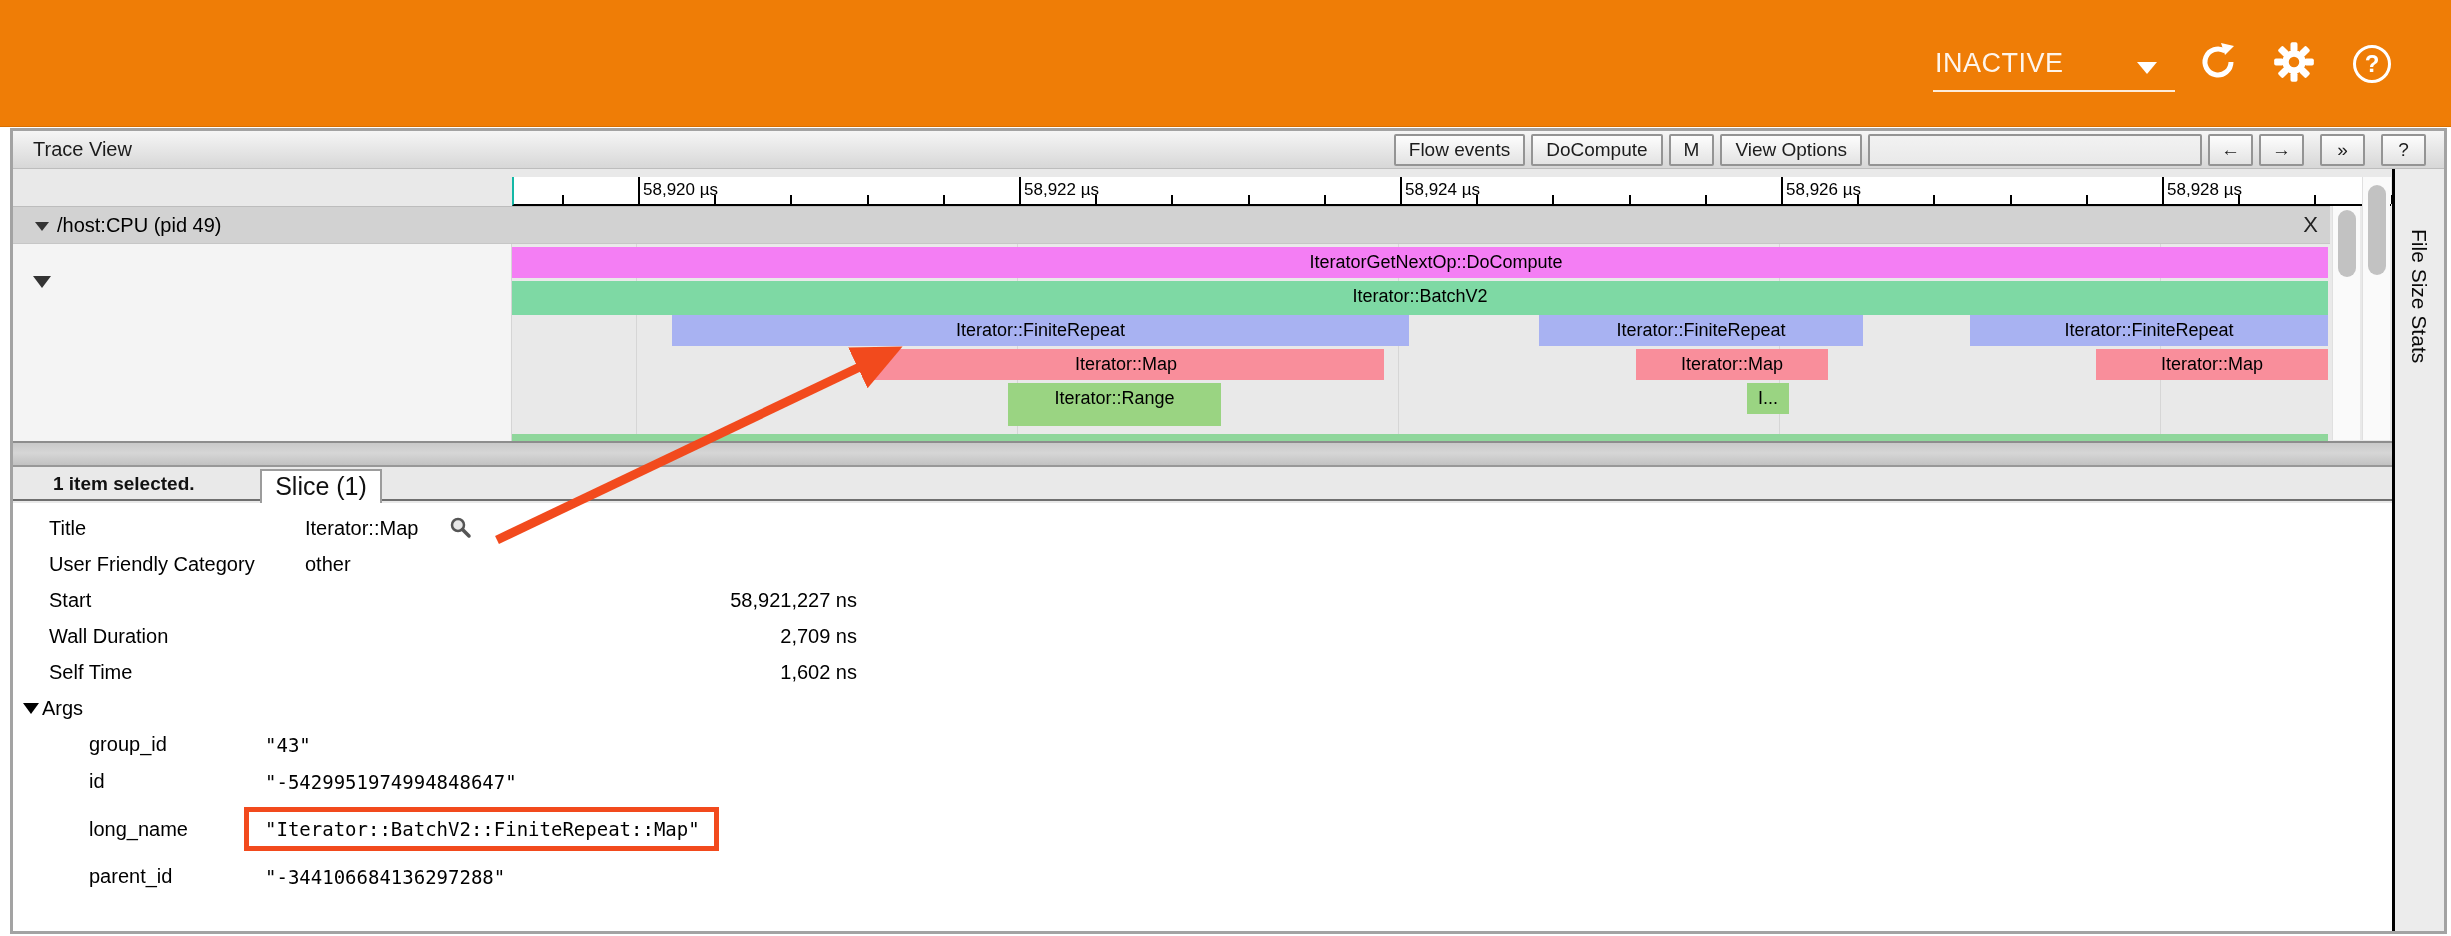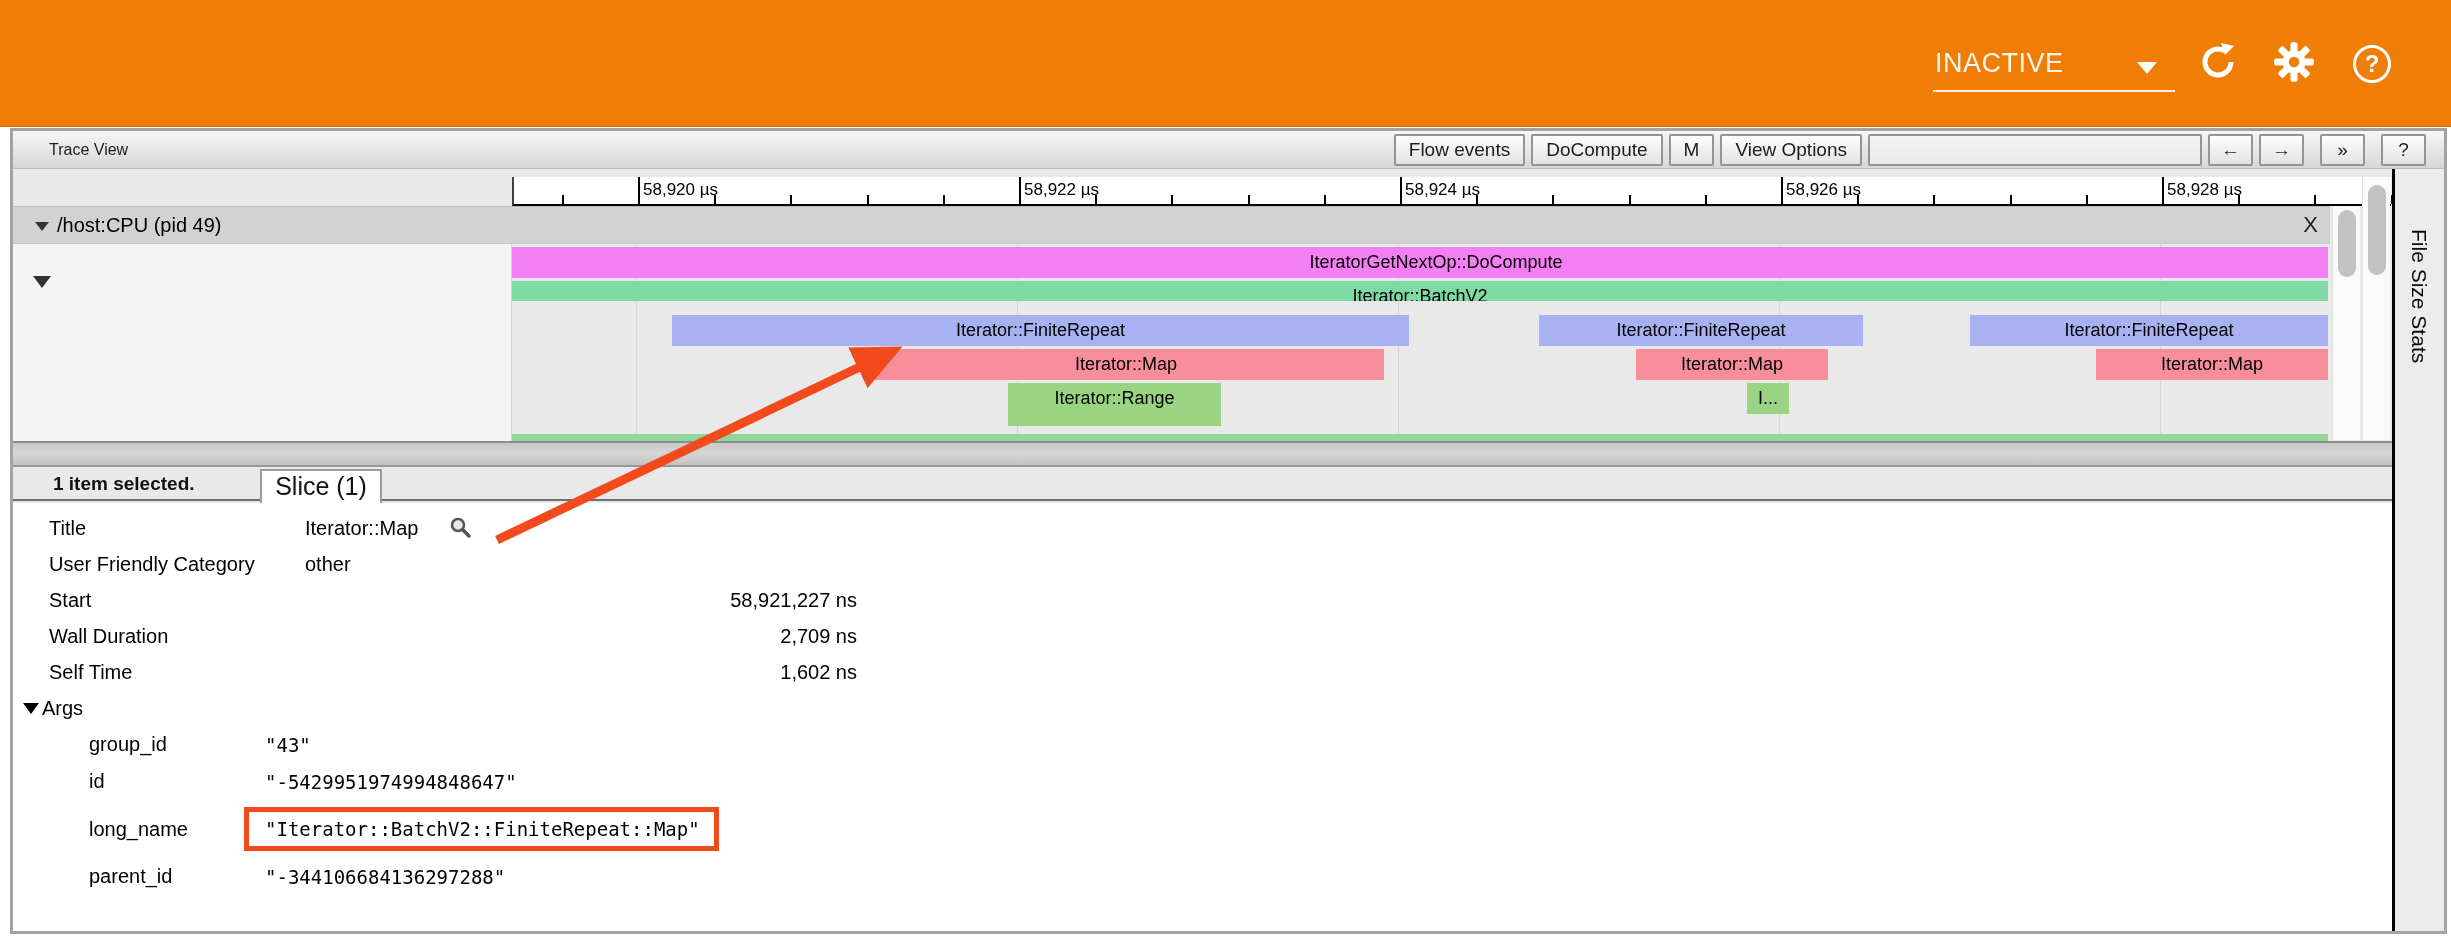--- a/index.html
+++ b/index.html
@@ -25,34 +25,34 @@
                  align-items:center; justify-content:center; }
 
   
   .viewer { position:absolute; left:10px; top:128px; width:2437px; height:806px;
             border:3px solid #a3a3a3; background:#e9e9e9; }
 
   
   .toolbar { position:absolute; left:0; top:0; right:0; height:38px;
              background:linear-gradient(#f6f6f6,#d7d7d7); border-bottom:1px solid #bdbdbd;
              display:flex; align-items:center; }
-  .toolbar-title { font-size:16px; color:#1c1c1c; margin-left:36px; }
+  .toolbar-title { font-size:20px; color:#1c1c1c; margin-left:20px; }
   .toolbar-right { margin-left:auto; margin-right:18px; display:flex; align-items:center; gap:6px; }
   .tbtn, .navbtn { border:2px solid #949494; border-radius:2px; height:32px;
           background:linear-gradient(#fdfdfd,#e3e3e3); font-size:19px; color:#1c1c1c;
           display:flex; align-items:center; justify-content:center; padding:0 13px; cursor:pointer; white-space:nowrap; }
   .find-input { width:334px; height:32px; border:2px solid #949494; border-radius:2px;
                 background:linear-gradient(#f2f2f2,#e9e9e9); font-size:18px; padding:0 8px; }
   .navbtn { padding:0; width:45px; }
   .gap { width:4px; }
 
   
   .timeline { position:absolute; left:0; top:38px; right:0; height:272px; background:#e9e9e9; }
   .ruler { position:absolute; left:499px; top:8px; width:1879px; height:29px; background:#fff;
-           border-left:2px solid #404040; border-bottom:2px solid #000; cursor:ew-resize; }
+           border-left:2px solid #14b8a6; border-bottom:2px solid #000; cursor:ew-resize; }
   .tick-major { position:absolute; top:0; bottom:0; width:2px; background:#000; }
   .tick-minor { position:absolute; bottom:0; height:9px; width:2px; background:#000; }
   .tick-label { position:absolute; top:3px; font-size:17px; color:#000; white-space:nowrap; }
   .gridline { position:absolute; top:37px; bottom:0; width:1px; background:rgba(0,0,0,.08); }
   .process-header { position:absolute; left:0; top:37px; width:2317px; height:38px;
                     background:#d2d2d2; border-top:1px solid #bdbdbd; border-bottom:1px solid #c6c6c6;padding-left:30px; }
   .process-header .ph-text { position:absolute; left:44px; top:7px; font-size:20px; color:#000; }
   .exp-tri { position:absolute; width:0; height:0; border-left:7px solid transparent;
              border-right:7px solid transparent; border-top:9px solid #333; }
   .close-x { position:absolute; right:12px; top:5px; font-size:22px; color:#222; cursor:pointer; }
@@ -212,21 +212,21 @@
         <span class="ph-text">/host:CPU (pid 49)</span>
         <span class="close-x">X</span>
       </div>
 
       <div class="track-label-panel">
         <span class="exp-tri" style="left:20px; top:32px; border-left-width:9px; border-right-width:9px; border-top-width:12px;"></span>
       </div>
 
       <div id="bars">
           <div class="bar" style="left: 499px; width: 1816px; top: 78px; height: 31px; background: rgb(244, 126, 244); padding-left: 32px;"><span>IteratorGetNextOp::DoCompute</span></div>
-          <div class="bar" style="left: 499px; width: 1816px; top: 112px; height: 20px; background: rgb(126, 217, 164);"><span>Iterator::BatchV2</span></div>
+          <div class="bar" style="left: 499px; width: 1816px; top: 112px; height: 34px; background: rgb(126, 217, 164);"><span>Iterator::BatchV2</span></div>
           <div class="bar" style="left: 659px; width: 737px; top: 146px; height: 31px; background: rgb(168, 178, 242);"><span>Iterator::FiniteRepeat</span></div>
           <div class="bar" style="left: 1526px; width: 324px; top: 146px; height: 31px; background: rgb(168, 178, 242);"><span>Iterator::FiniteRepeat</span></div>
           <div class="bar" style="left: 1957px; width: 358px; top: 146px; height: 31px; background: rgb(168, 178, 242);"><span>Iterator::FiniteRepeat</span></div>
           <div class="bar" style="left: 855px; width: 516px; top: 180px; height: 31px; background: rgb(249, 142, 155);"><span>Iterator::Map</span></div>
           <div class="bar" style="left: 1623px; width: 192px; top: 180px; height: 31px; background: rgb(249, 142, 155);"><span>Iterator::Map</span></div>
           <div class="bar" style="left: 2083px; width: 232px; top: 180px; height: 31px; background: rgb(249, 142, 155);"><span>Iterator::Map</span></div>
           <div class="bar" style="left: 995px; width: 213px; top: 214px; height: 43px; background: rgb(154, 212, 130);"><span>Iterator::Range</span></div>
           <div class="bar" style="left: 1734px; width: 42px; top: 214px; height: 31px; background: rgb(154, 212, 130);"><span>I...</span></div>
         </div>
       <div class="bottom-strip" id="bottom-strip" style="left: 499px; width: 1816px; top: 265px; background: rgb(143, 214, 155);"></div>

